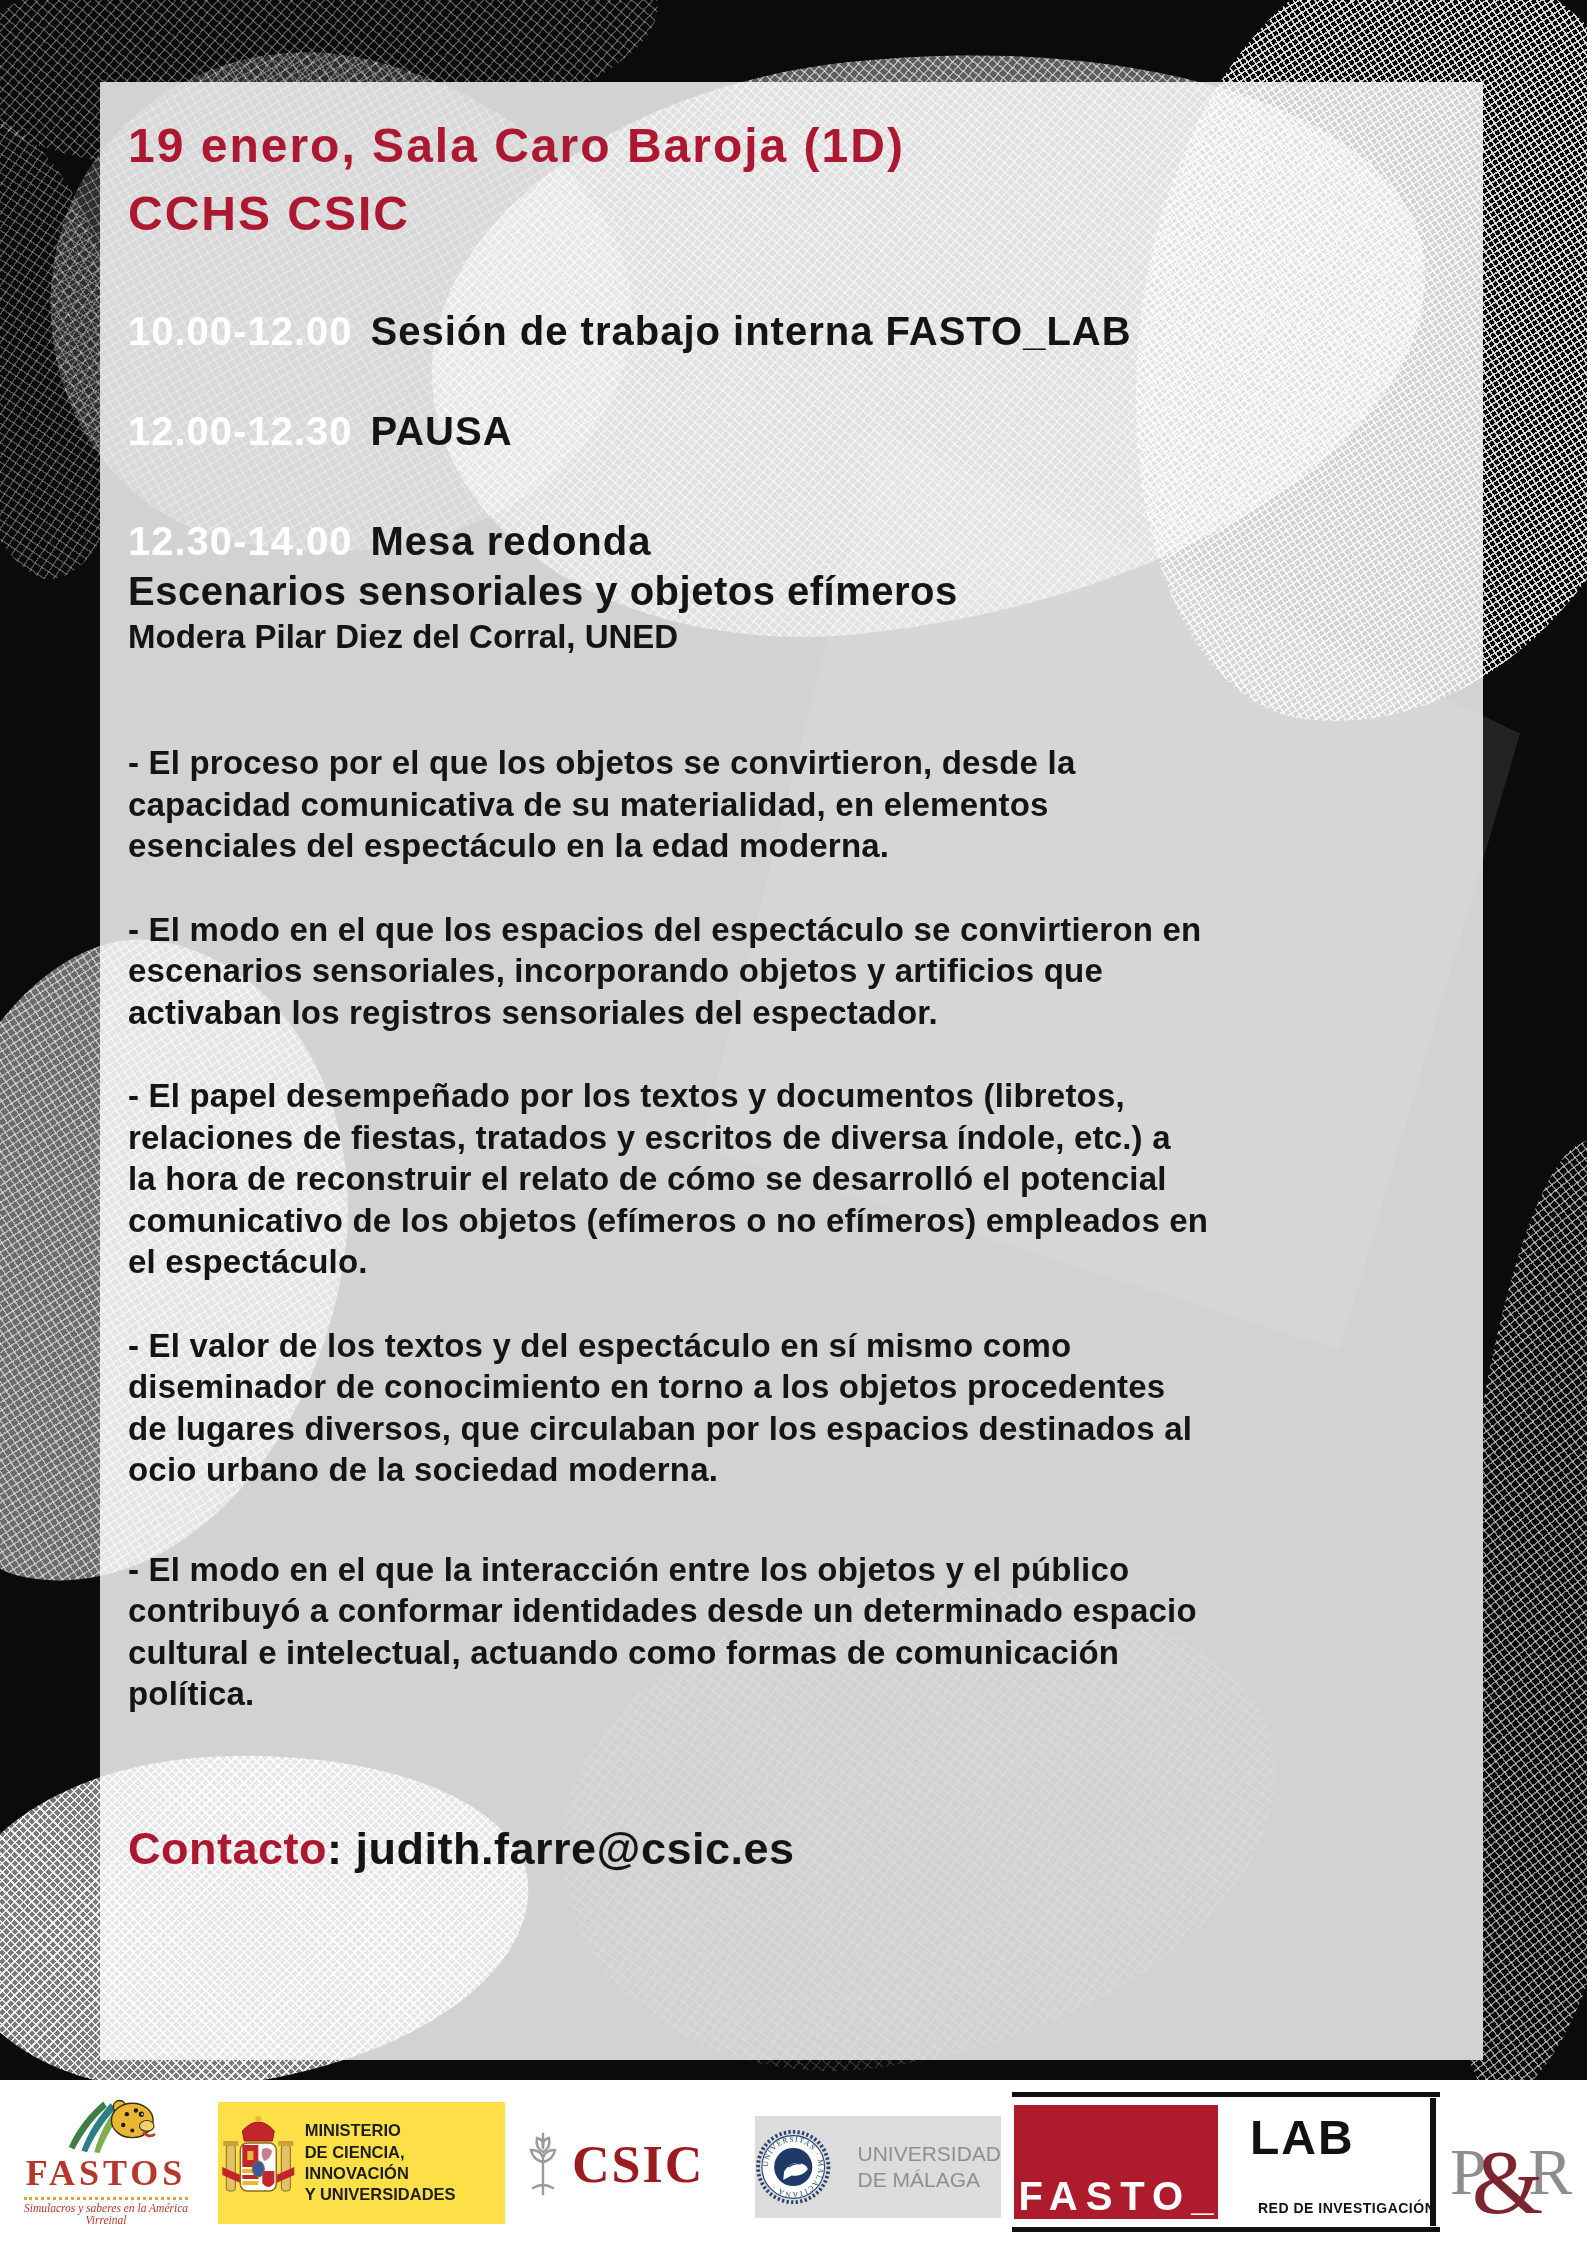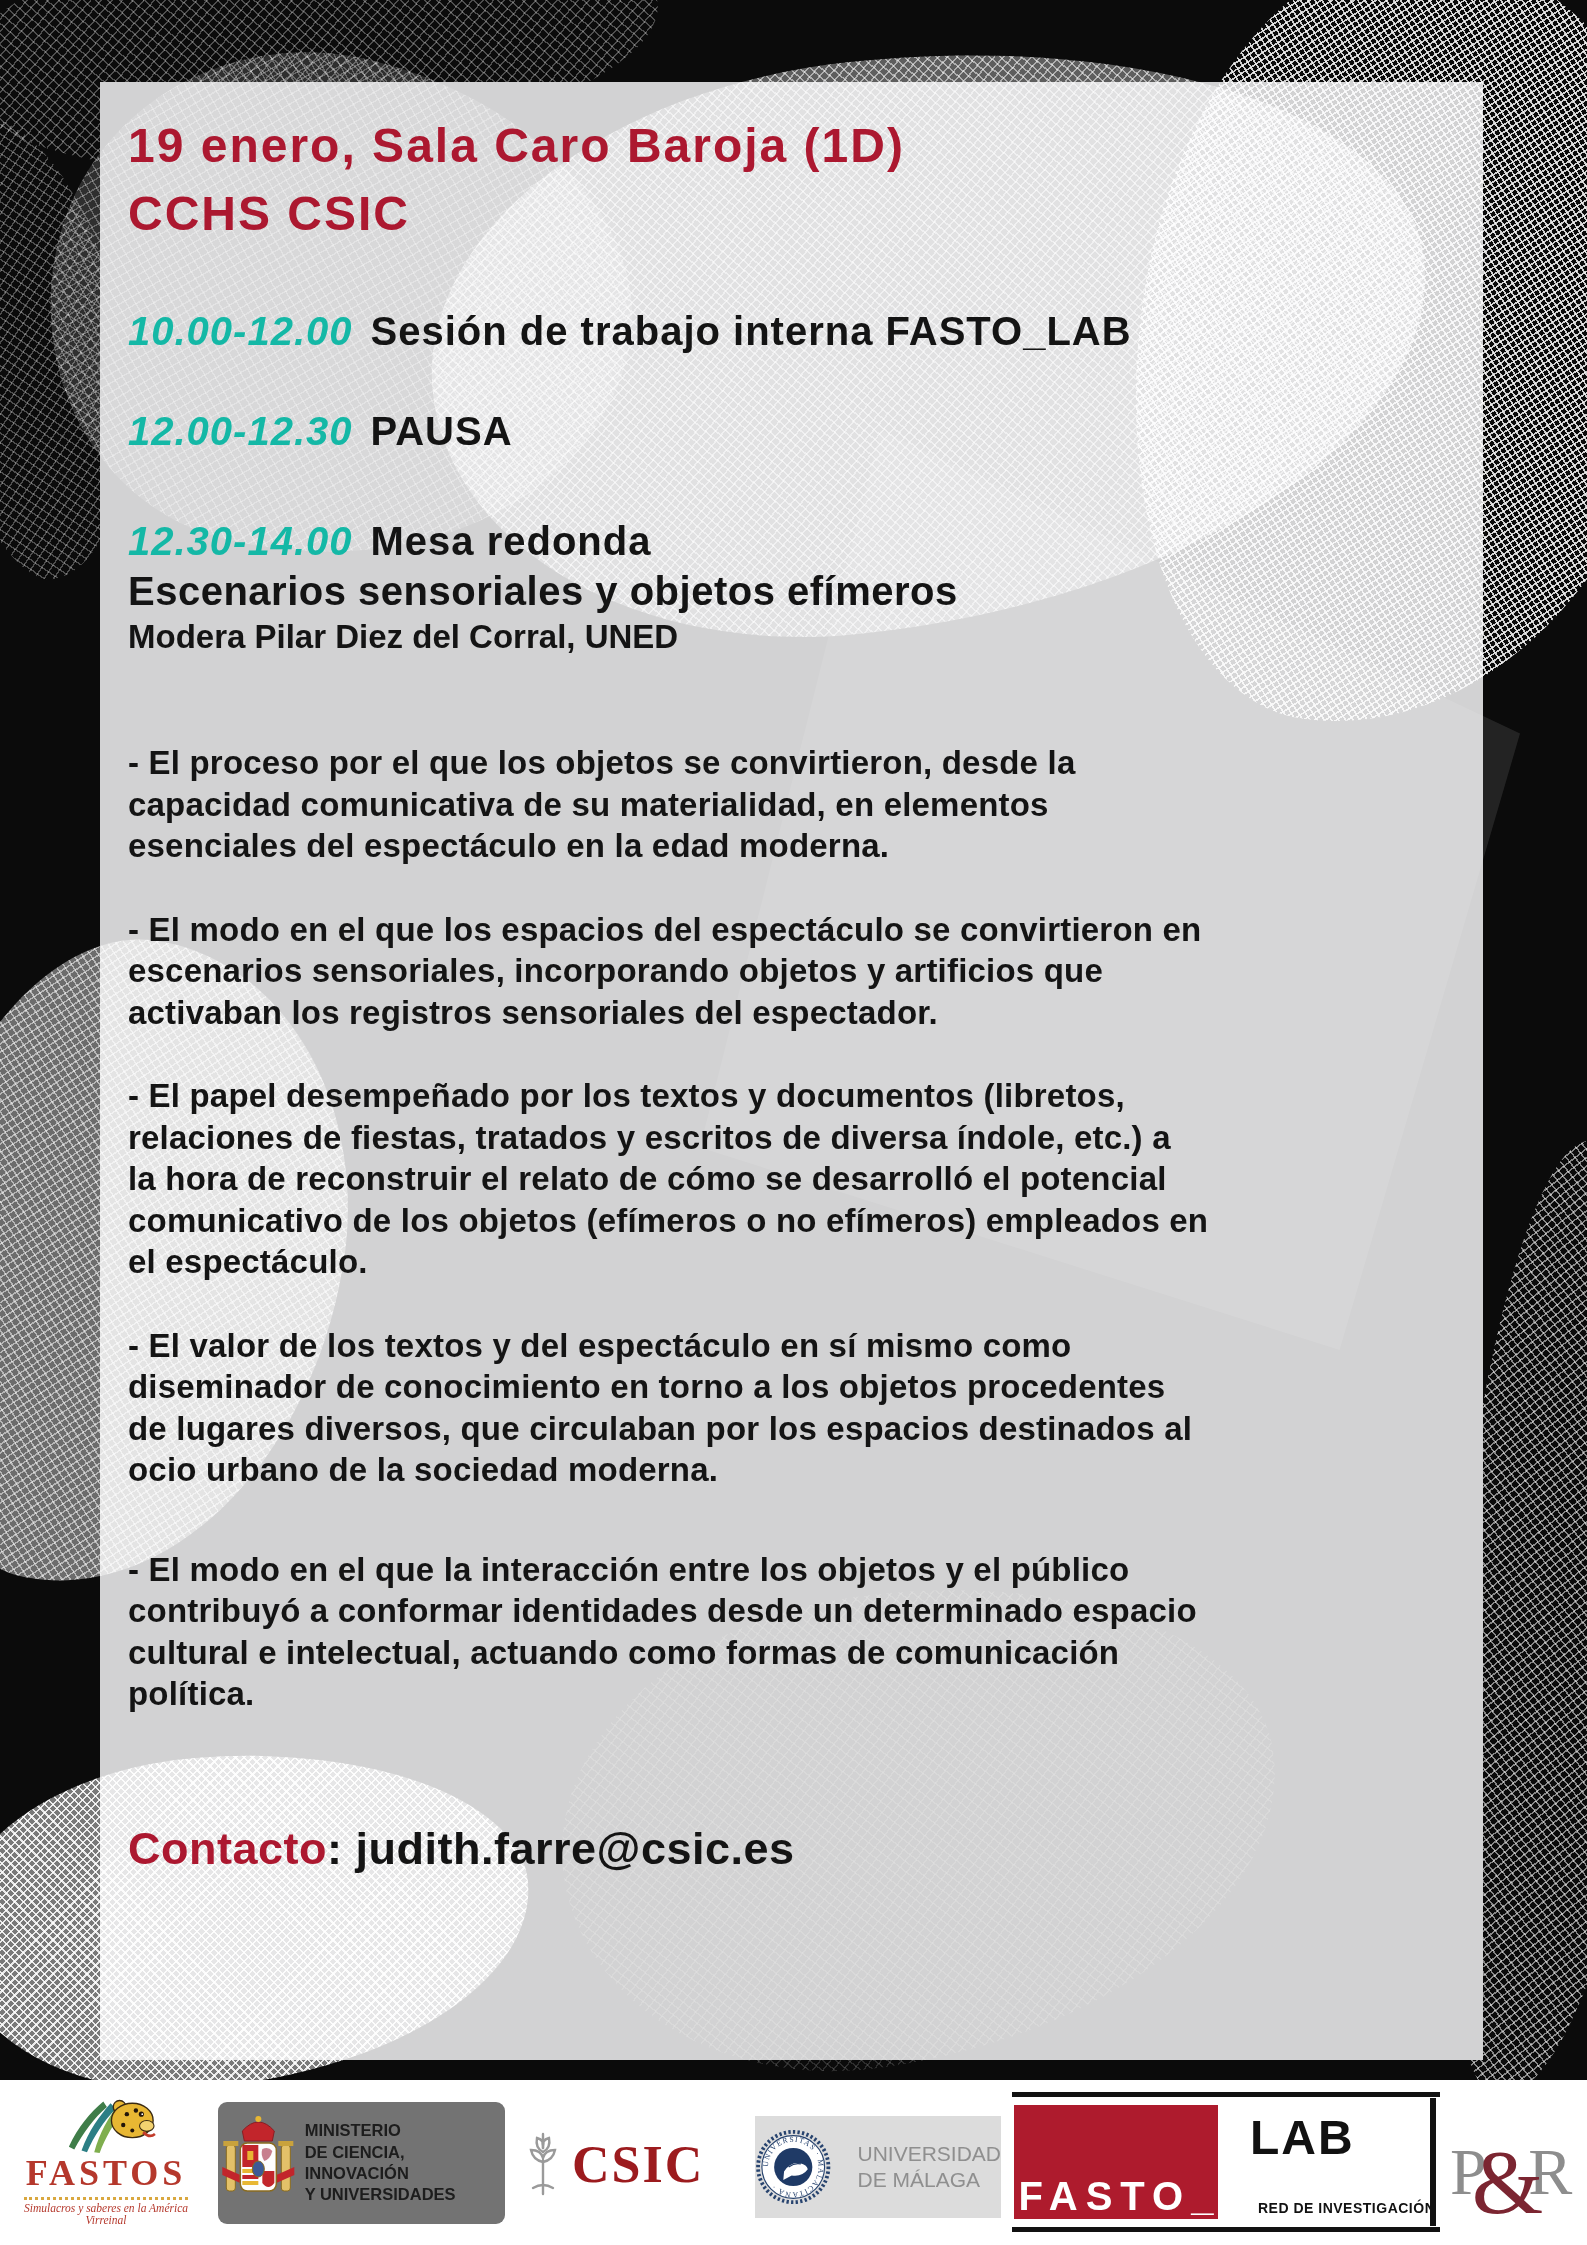--- a/index.html
+++ b/index.html
@@ -44,21 +44,21 @@
     position:absolute; left:100px; top:82px; width:1383px; height:1978px;
     background:#d2d2d3; z-index:2;
   }
 
   
   .content { position:absolute; left:128px; top:112px; width:1335px; z-index:4; color:#141414; }
   .nw { white-space:nowrap; }
   .red { color:#ac1830; }
   .title-line { font-size:48px; font-weight:700; line-height:68px; letter-spacing:2px; color:#ac1830; }
   .sched { font-size:40px; font-weight:800; line-height:52px; letter-spacing:1px; }
-  .sched .t { color:#14b8a6; margin-right:18px;font-style:italic; }
+  .sched .t { color:#ffffff; margin-right:18px; }
   .m-sched1 { margin-top:57px; }
   .m-sched2 { margin-top:48px; }
   .m-sched3 { margin-top:58px; }
   .subtitle  { font-size:40px; font-weight:800; line-height:48px; letter-spacing:.5px; }
   .moderator { font-size:33px; font-weight:800; line-height:44px; }
   .para { margin-top:42px; }
   .para.first { margin-top:83px; }
   .para.p5 { margin-top:58px; }
   .para .line { font-size:33px; font-weight:700; line-height:41.5px; letter-spacing:.2px; }
   .contact { margin-top:108px; font-size:45px; font-weight:800; letter-spacing:.5px; }
@@ -67,21 +67,21 @@
   .strip { position:absolute; left:0; top:2080px; width:1587px; height:165px; background:#ffffff; z-index:6; }
   .logo { position:absolute; }
 
   
   .logo-fastos { left:14px; top:16px; width:184px; height:152px; text-align:center; }
   .fastos-name { font-family:"Liberation Serif", serif; font-size:36px; font-weight:600; letter-spacing:4px; color:#b5382c; margin-top:-6px; }
   .fastos-dots { border-top:3px dotted #d9a83f; margin:3px 10px 2px 10px; }
   .fastos-tag  { font-family:"Liberation Serif", serif; font-style:italic; font-size:11.5px; color:#b5382c; }
 
   
-  .logo-min { left:218px; top:22px; width:287px; height:122px; background:#737373; display:flex; align-items:center;border-radius:9px; }
+  .logo-min { left:218px; top:22px; width:287px; height:122px; background:#fde047; display:flex; align-items:center; }
   .min-text { font-size:16.5px; font-weight:700; color:#1d1d1d; line-height:1.3; margin-left:6px; }
 
   
   .logo-csic { left:520px; top:34px; width:210px; height:100px; display:flex; align-items:center; }
   .csic-name { font-family:"Liberation Serif", serif; font-size:52px; font-weight:700; letter-spacing:2px; color:#9c1b1e; margin-left:6px; }
 
   
   .logo-uma { left:755px; top:36px; width:246px; height:102px; background:#dcdcdc; display:flex; align-items:center; }
   .uma-text { font-size:21px; font-weight:500; color:#8f8f8f; line-height:1.25; margin-left:26px; }
 

